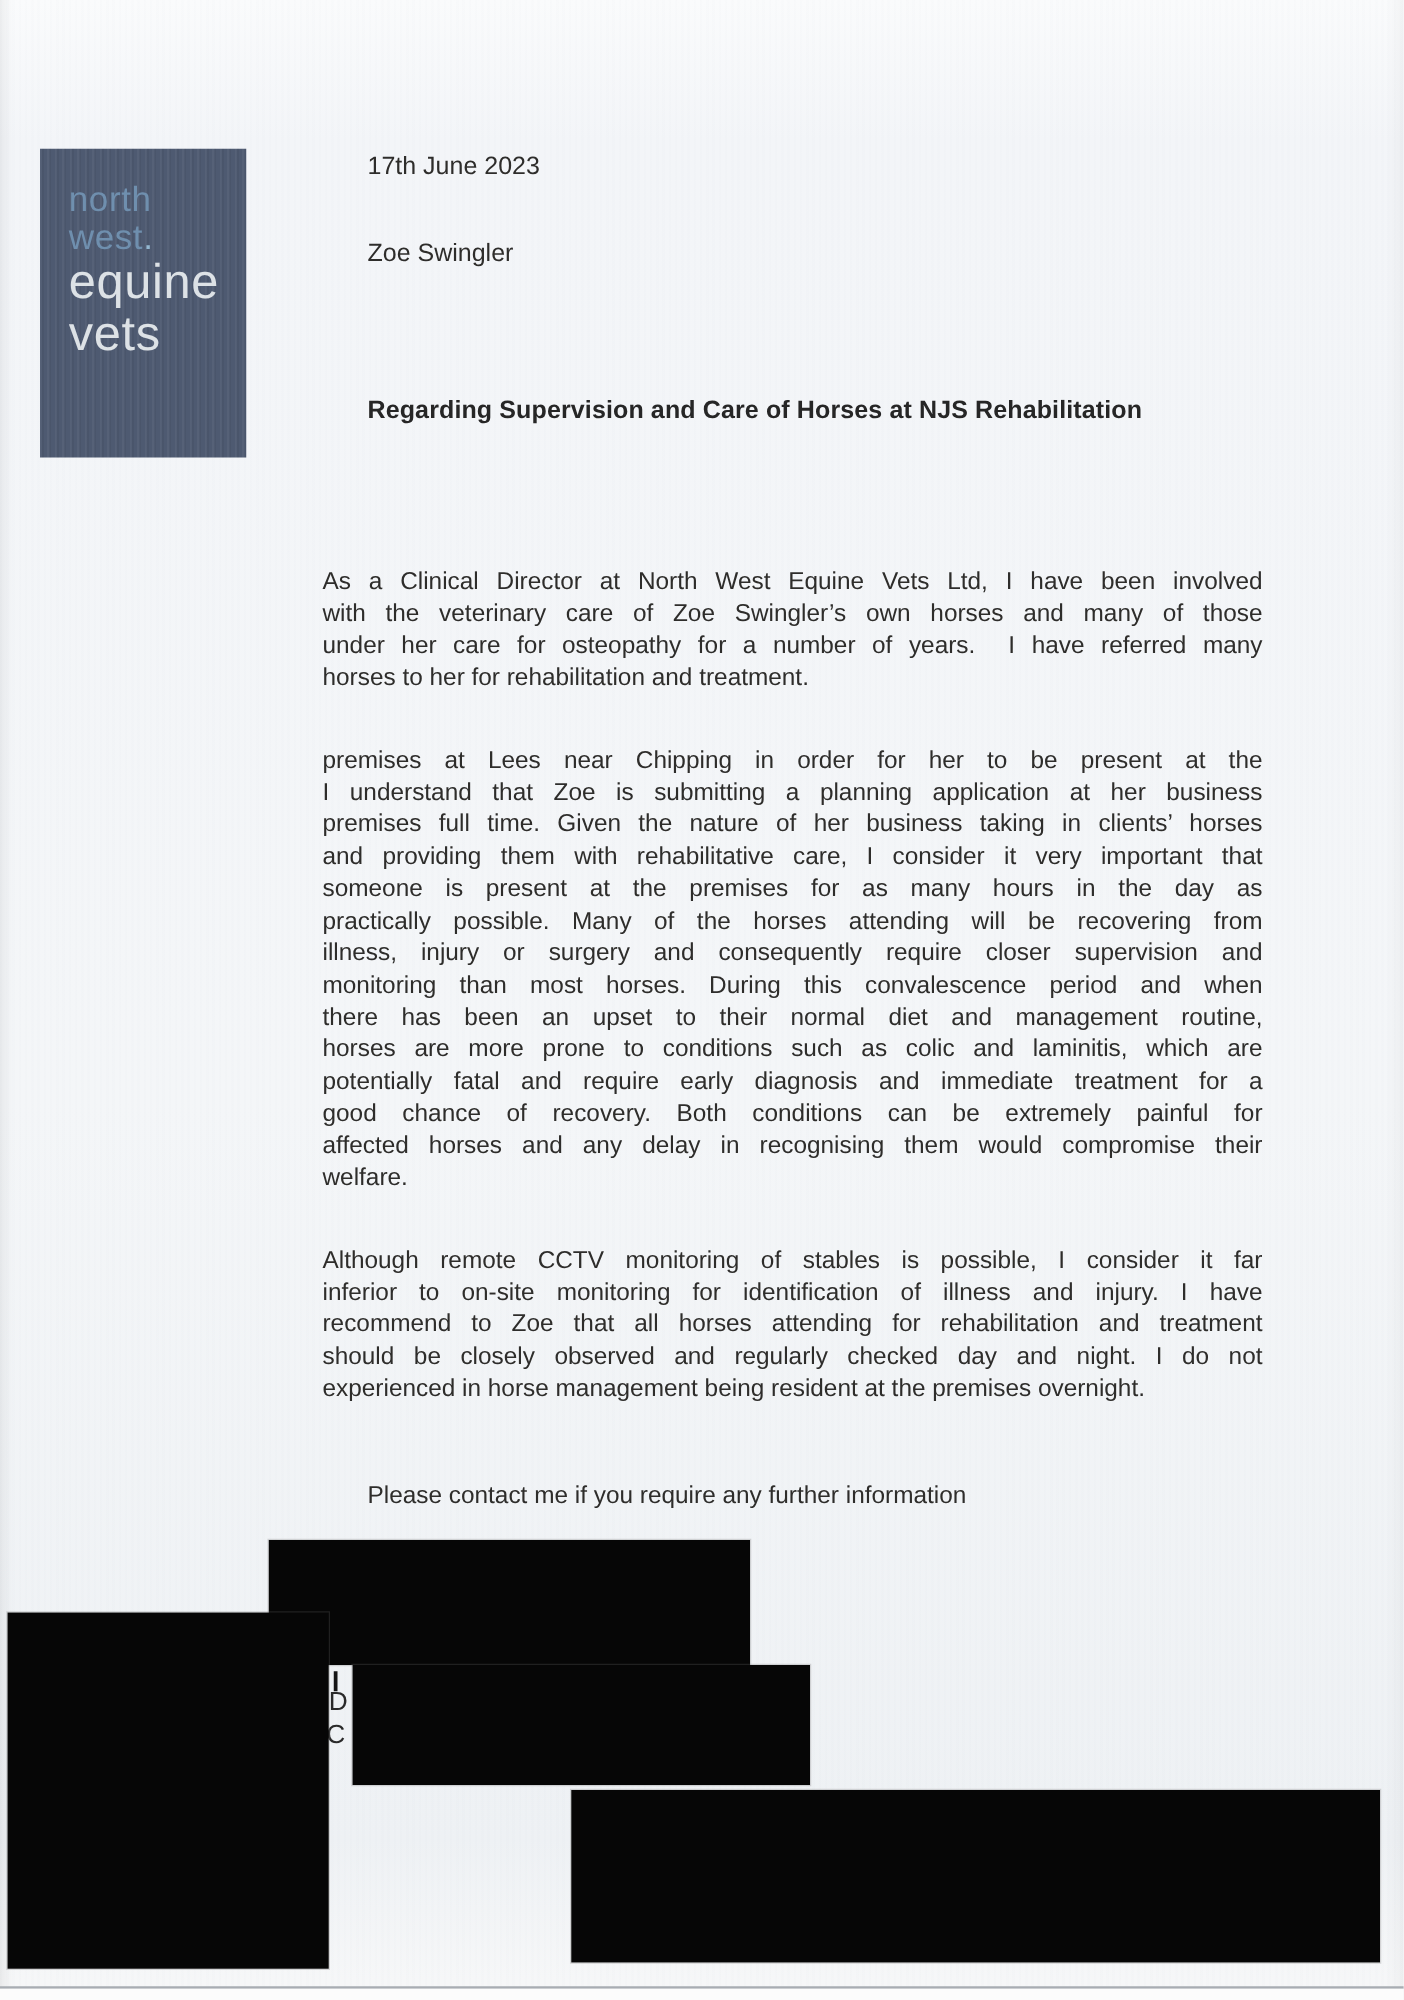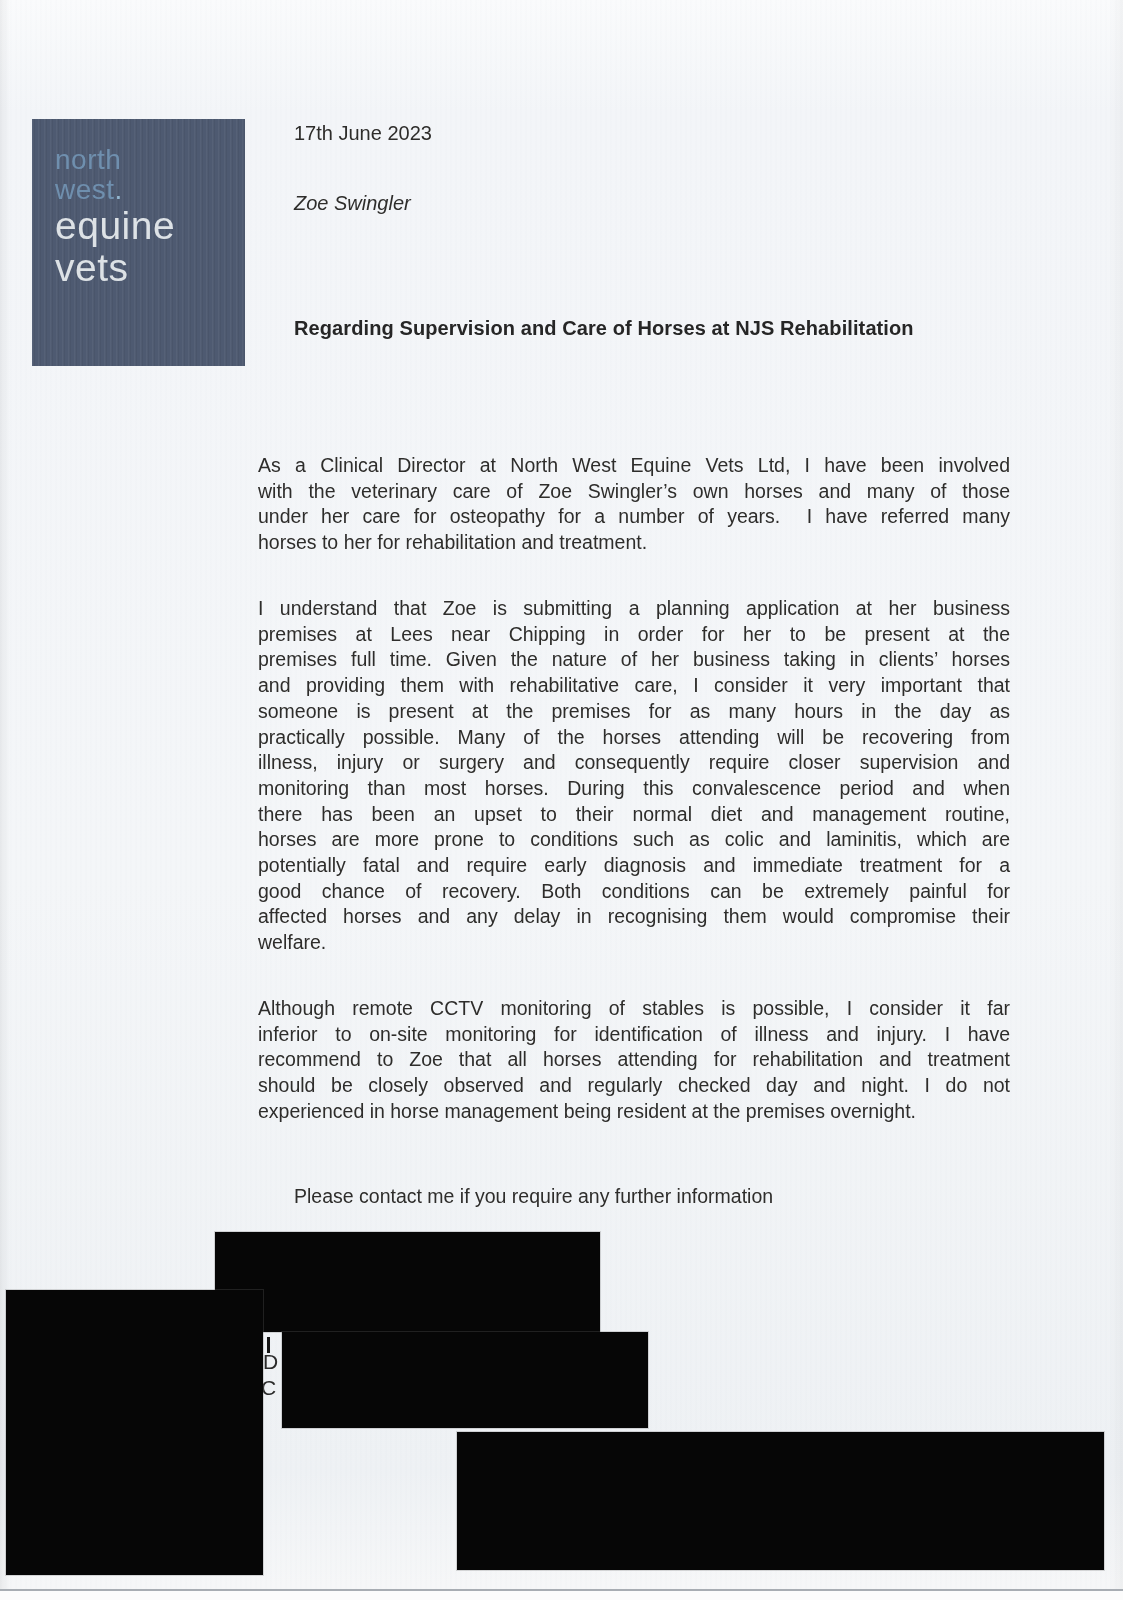--- a/index.html
+++ b/index.html
@@ -27,21 +27,21 @@
     background:
       linear-gradient(90deg, rgba(0,0,0,0.05) 0, rgba(0,0,0,0.0) 10px),
       linear-gradient(270deg, rgba(0,0,0,0.03) 0, rgba(0,0,0,0.0) 14px),
       repeating-linear-gradient(90deg, rgba(90,110,140,0.012) 0 2px, rgba(255,255,255,0.012) 2px 5px);
   }
   
   .logo {
     position: absolute;
     left: 32px;
     top: 119px;
-    width: 213px;
+    width: 165px;
     height: 247px;
     background:
       repeating-linear-gradient(90deg, rgba(255,255,255,0.045) 0 1px, rgba(0,0,0,0.05) 2px 3px, rgba(255,255,255,0.0) 3px 6px),
       #4e5a71;
     box-sizing: border-box;
     padding: 26px 0 0 23px;
     line-height: 0;
   }
   .logo .lg-small {
     display: block;
@@ -63,21 +63,21 @@
   .ink { color: #2e2d2b; }
   .line-abs {
     position: absolute;
     left: 258px;
     width: 752px;
     font-size: 20px;
     line-height: 26px;
     margin-left: 36px;
   }
   .date-line   { top: 120px; }
-  .recipient   { top: 190px; font-style: italic; }
+  .recipient   { top: 190px; }
   .subject {
     top: 315px;
     font-weight: bold;
     font-size: 20px;
     color: #262626;
     letter-spacing: 0.1px;
   }
   .para {
     position: absolute;
     left: 258px;
@@ -151,22 +151,22 @@
   <div class="line-abs subject">Regarding Supervision and Care of Horses at NJS Rehabilitation</div>
 
   <div class="para para-1">
       <div class="jline">As a Clinical Director at North West Equine Vets Ltd, I have been involved</div>
       <div class="jline">with the veterinary care of Zoe Swingler’s own horses and many of those</div>
       <div class="jline">under her care for osteopathy for a number of years.&nbsp; I have referred many</div>
       <div class="jline last">horses to her for rehabilitation and treatment.</div>
     </div>
 
   <div class="para para-2">
+      <div class="jline">premises at Lees near Chipping in order for her to be present at the</div>
       <div class="jline">I understand that Zoe is submitting a planning application at her business</div>
-      <div class="jline">premises at Lees near Chipping in order for her to be present at the</div>
       <div class="jline">premises full time. Given the nature of her business taking in clients’ horses</div>
       <div class="jline">and providing them with rehabilitative care, I consider it very important that</div>
       <div class="jline">someone is present at the premises for as many hours in the day as</div>
       <div class="jline">practically possible. Many of the horses attending will be recovering from</div>
       <div class="jline">illness, injury or surgery and consequently require closer supervision and</div>
       <div class="jline">monitoring than most horses. During this convalescence period and when</div>
       <div class="jline">there has been an upset to their normal diet and management routine,</div>
       <div class="jline">horses are more prone to conditions such as colic and laminitis, which are</div>
       <div class="jline">potentially fatal and require early diagnosis and immediate treatment for a</div>
       <div class="jline">good chance of recovery. Both conditions can be extremely painful for</div>

